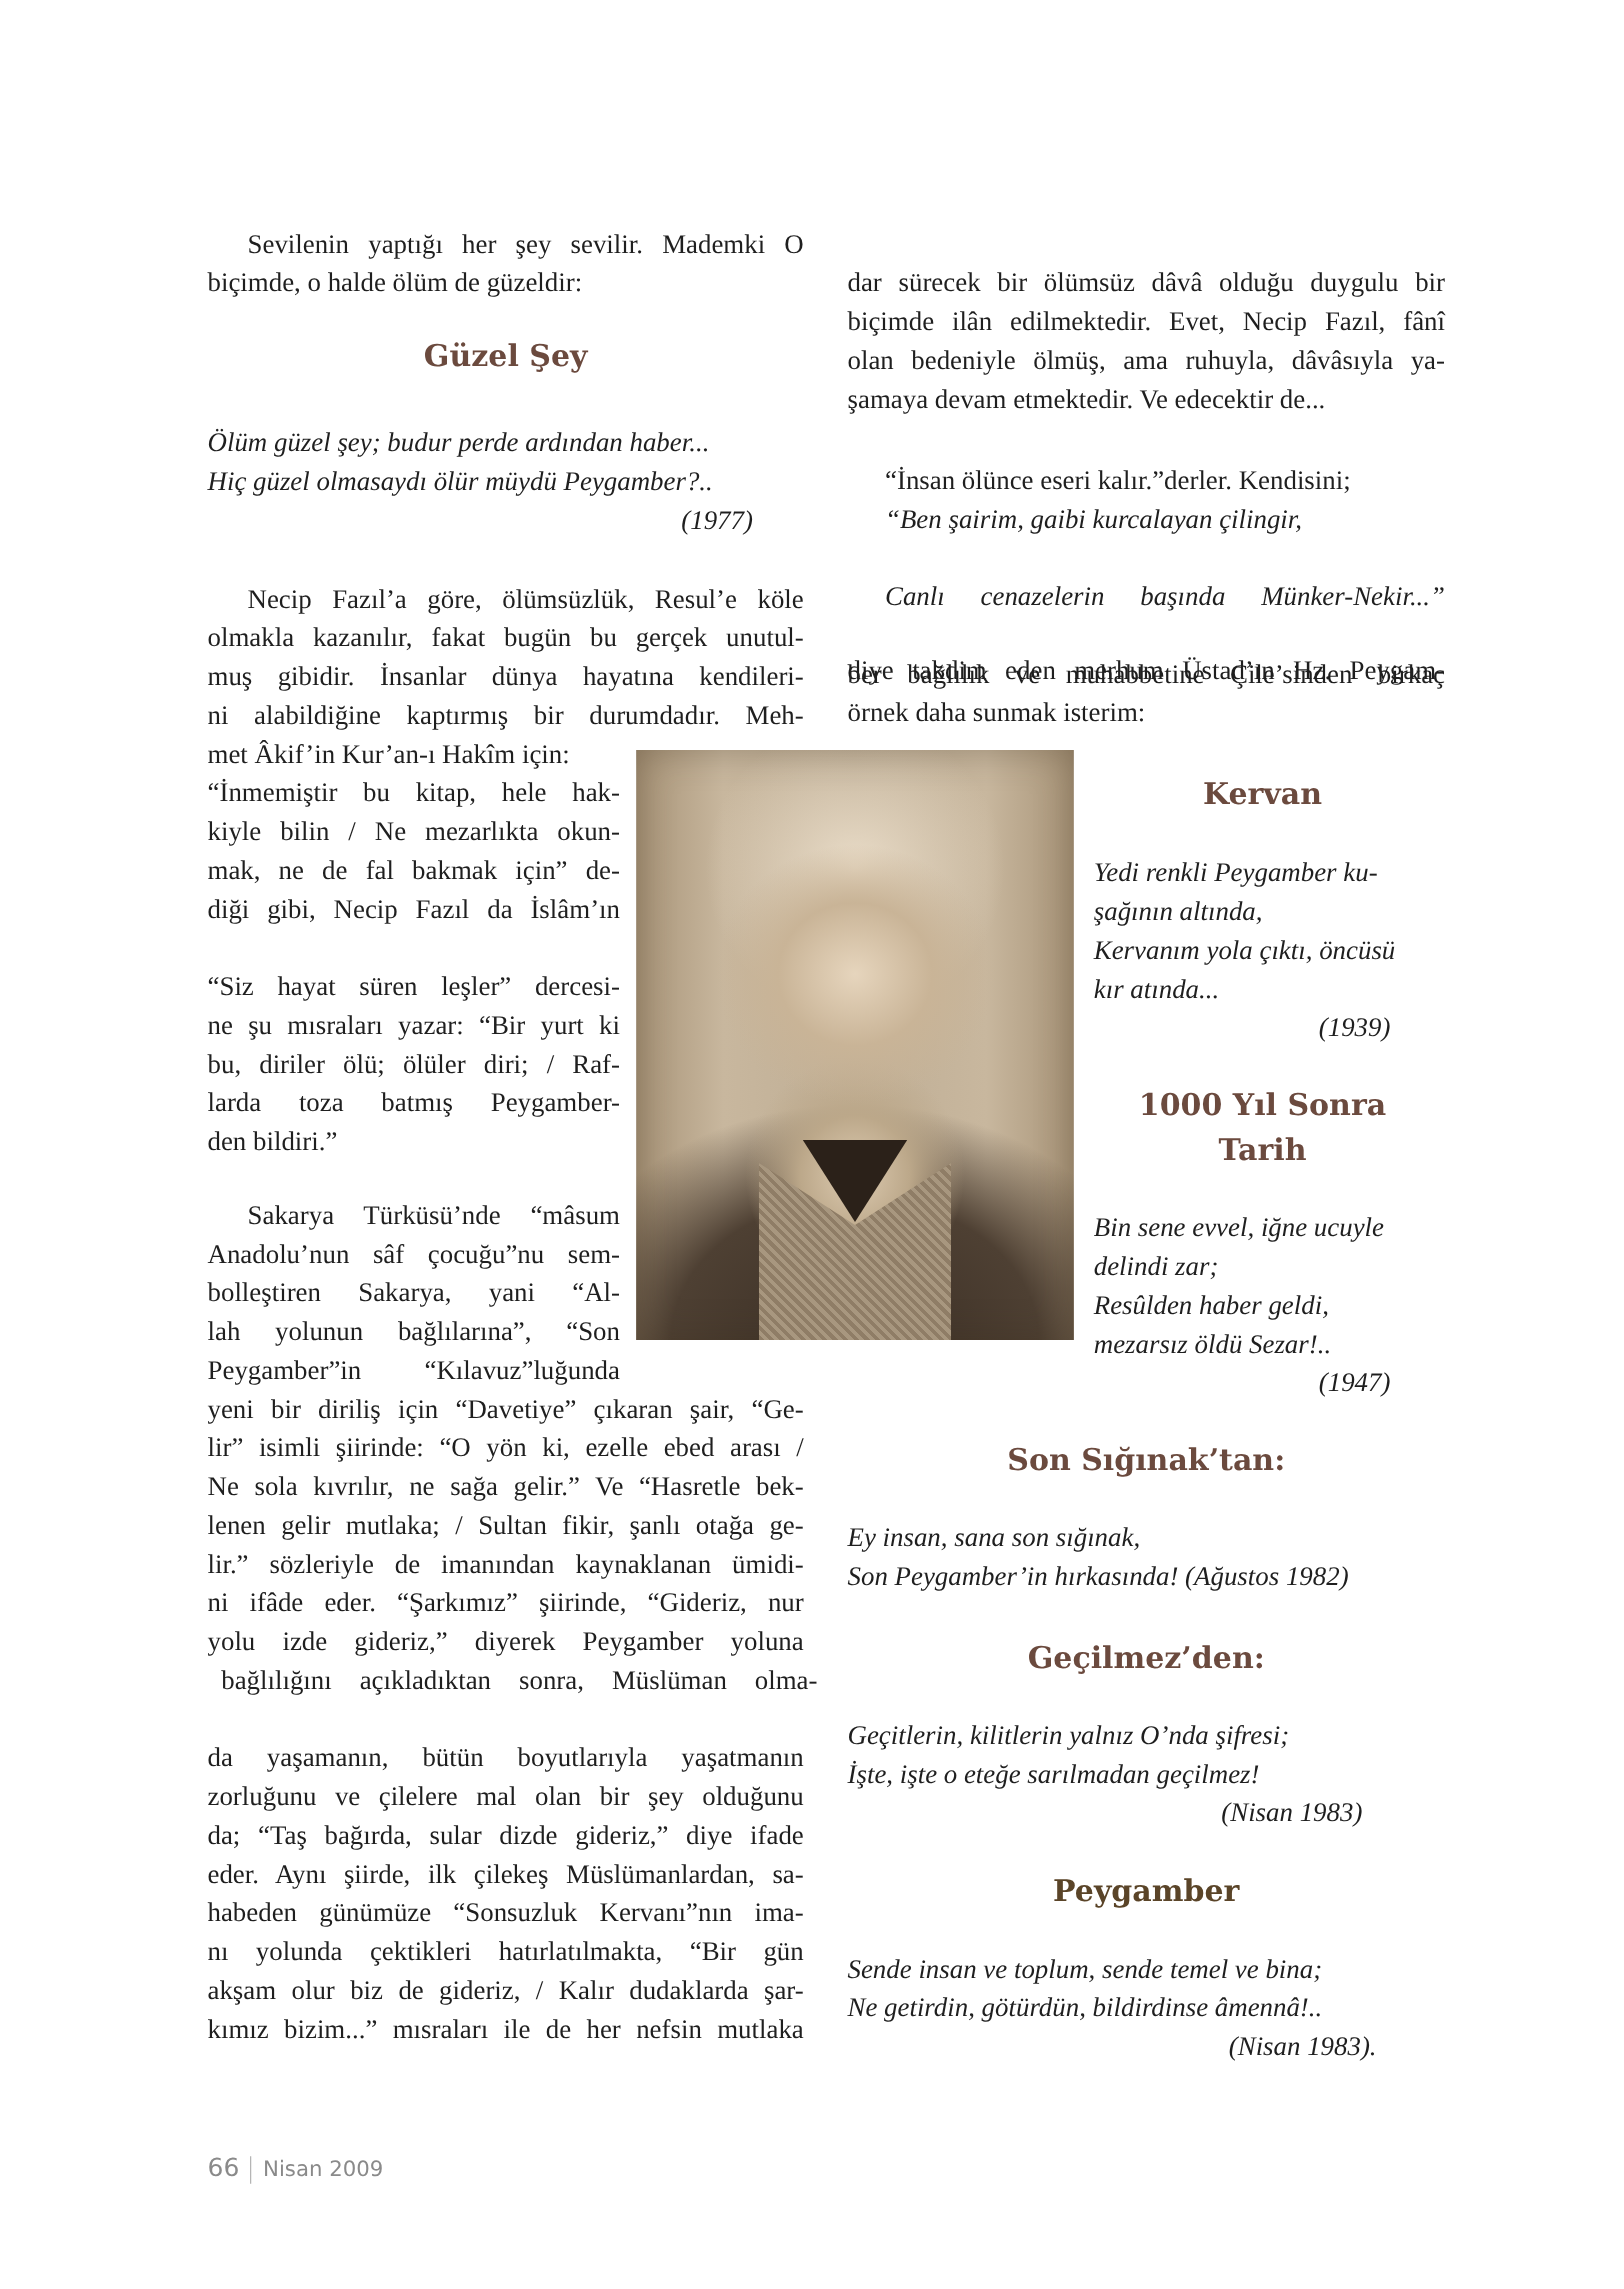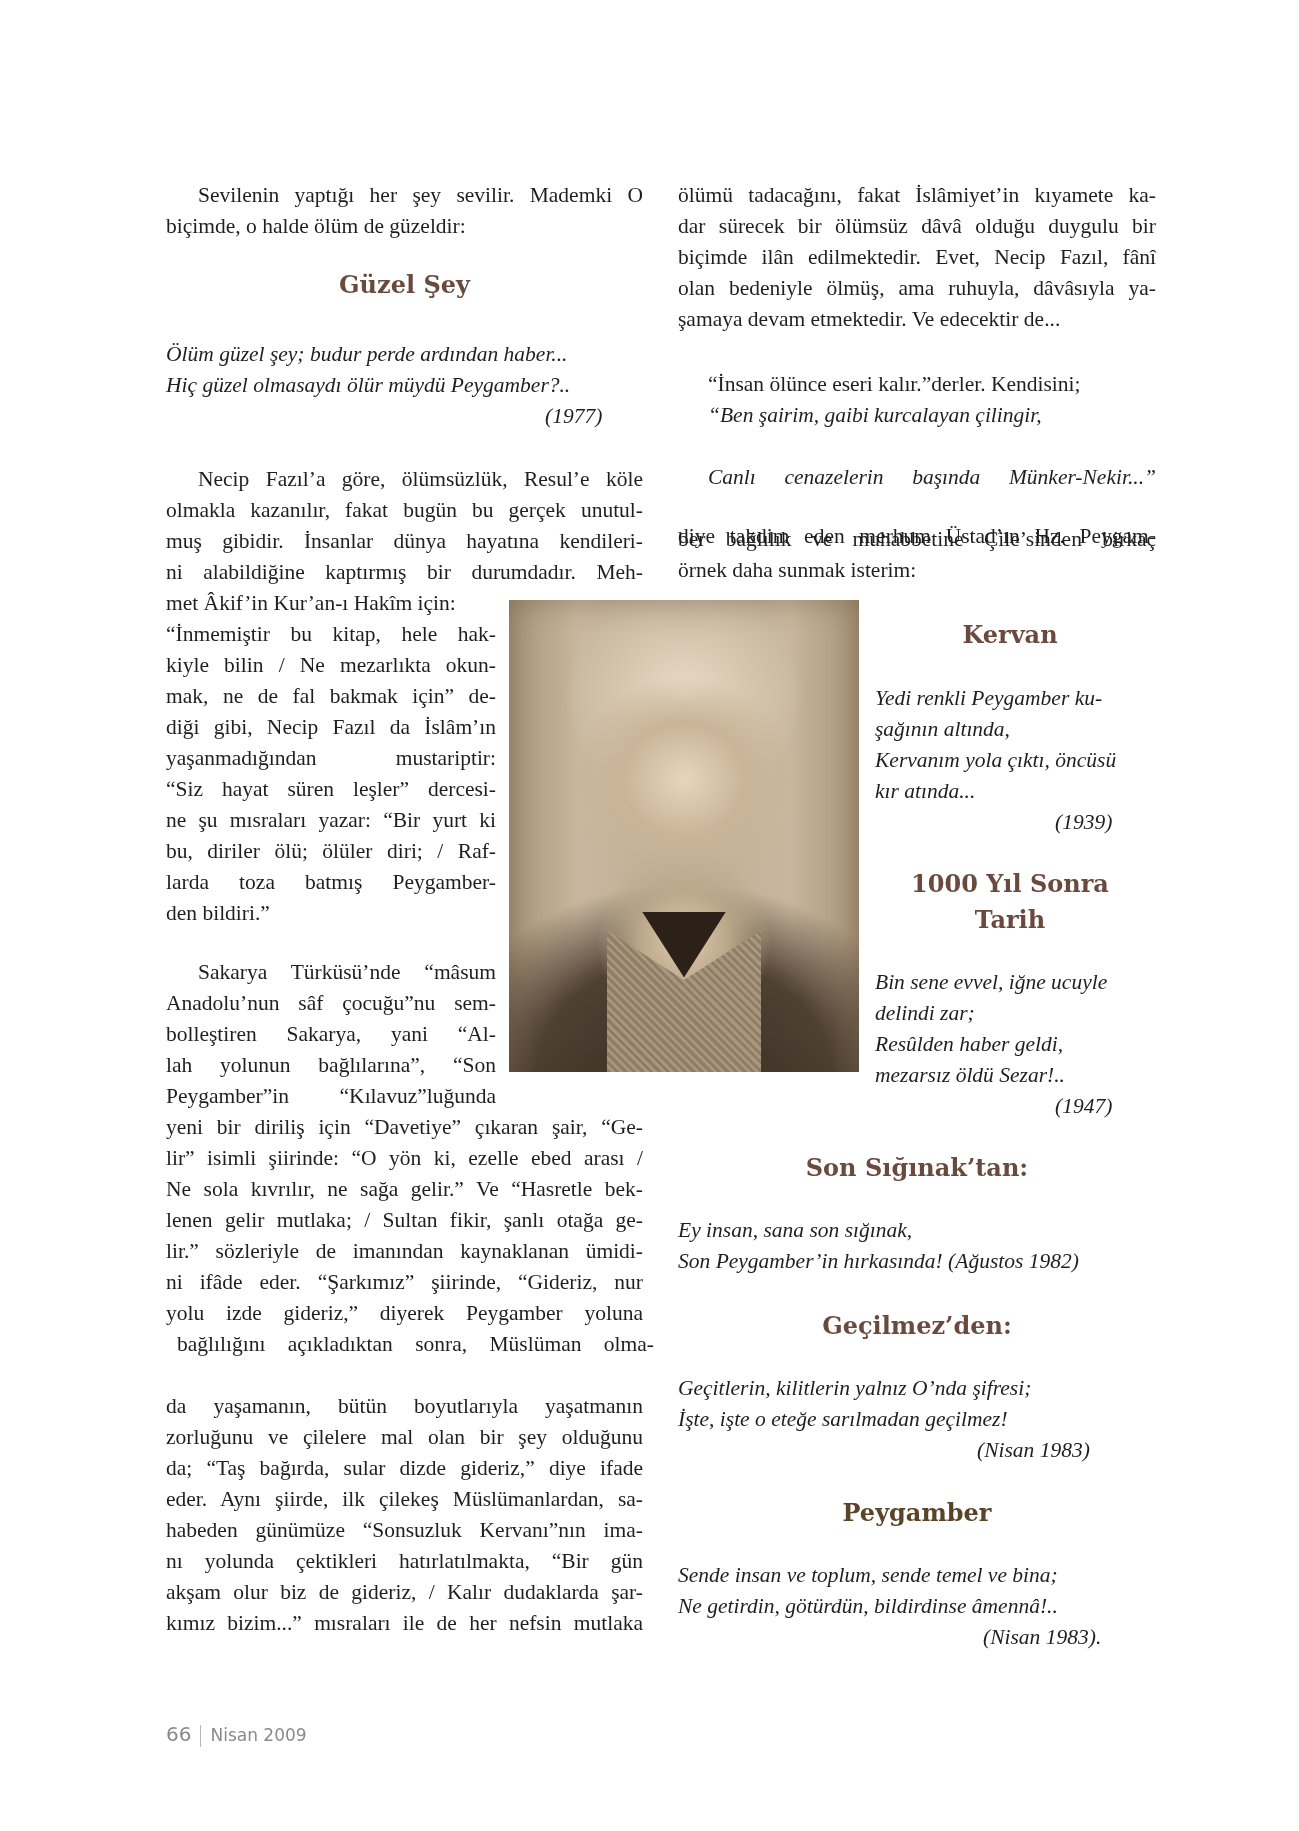--- a/index.html
+++ b/index.html
@@ -65,21 +65,20 @@
   </div>
 <div class="ln just" style="left: 166px; top: 464px; width: 477px; text-indent: 32px;">Necip Fazıl’a göre, ölümsüzlük, Resul’e köle</div>
     <div class="ln just" style="left: 166px; top: 495px; width: 477px;">olmakla kazanılır, fakat bugün bu gerçek unutul-</div>
     <div class="ln just" style="left: 166px; top: 526px; width: 477px;">muş gibidir. İnsanlar dünya hayatına kendileri-</div>
     <div class="ln just" style="left: 166px; top: 557px; width: 477px;">ni alabildiğine kaptırmış bir durumdadır. Meh-</div>
     <div class="ln" style="left: 166px; top: 588px;">met Âkif’in Kur’an-ı Hakîm için:</div>
     <div class="ln just" style="left: 166px; top: 619px; width: 330px;">“İnmemiştir bu kitap, hele hak-</div>
     <div class="ln just" style="left: 166px; top: 650px; width: 330px;">kiyle bilin / Ne mezarlıkta okun-</div>
     <div class="ln just" style="left: 166px; top: 681px; width: 330px;">mak, ne de fal bakmak için” de-</div>
     <div class="ln just" style="left: 166px; top: 712px; width: 330px;">diği gibi, Necip Fazıl da İslâm’ın</div>
-    <div class="ln just" style="left: 166px; top: 743px; width: 330px;">yaşanmadığından mustariptir:</div>
     <div class="ln just" style="left: 166px; top: 774px; width: 330px;">“Siz hayat süren leşler” dercesi-</div>
     <div class="ln just" style="left: 166px; top: 805px; width: 330px;">ne şu mısraları yazar: “Bir yurt ki</div>
     <div class="ln just" style="left: 166px; top: 836px; width: 330px;">bu, diriler ölü; ölüler diri; / Raf-</div>
     <div class="ln just" style="left: 166px; top: 867px; width: 330px;">larda toza batmış Peygamber-</div>
     <div class="ln" style="left: 166px; top: 898px;">den bildiri.”</div>
     <div class="ln just" style="left: 166px; top: 957px; width: 330px; text-indent: 32px;">Sakarya Türküsü’nde “mâsum</div>
     <div class="ln just" style="left: 166px; top: 988px; width: 330px;">Anadolu’nun sâf çocuğu”nu sem-</div>
     <div class="ln just" style="left: 166px; top: 1019px; width: 330px;">bolleştiren Sakarya, yani “Al-</div>
     <div class="ln just" style="left: 166px; top: 1050px; width: 330px;">lah yolunun bağlılarına”, “Son</div>
     <div class="ln just" style="left: 166px; top: 1081px; width: 330px;">Peygamber”in “Kılavuz”luğunda</div>
@@ -92,21 +91,20 @@
     <div class="ln just" style="left: 166px; top: 1298px; width: 477px;">yolu izde gideriz,” diyerek Peygamber yoluna</div>
     <div class="ln just" style="left: 166px; top: 1329px; width: 477px; margin-left: 11px;">bağlılığını açıkladıktan sonra, Müslüman olma-</div>
     <div class="ln just" style="left: 166px; top: 1391px; width: 477px;">da yaşamanın, bütün boyutlarıyla yaşatmanın</div>
     <div class="ln just" style="left: 166px; top: 1422px; width: 477px;">zorluğunu ve çilelere mal olan bir şey olduğunu</div>
     <div class="ln just" style="left: 166px; top: 1453px; width: 477px;">da; “Taş bağırda, sular dizde gideriz,” diye ifade</div>
     <div class="ln just" style="left: 166px; top: 1484px; width: 477px;">eder. Aynı şiirde, ilk çilekeş Müslümanlardan, sa-</div>
     <div class="ln just" style="left: 166px; top: 1515px; width: 477px;">habeden günümüze “Sonsuzluk Kervanı”nın ima-</div>
     <div class="ln just" style="left: 166px; top: 1546px; width: 477px;">nı yolunda çektikleri hatırlatılmakta, “Bir gün</div>
     <div class="ln just" style="left: 166px; top: 1577px; width: 477px;">akşam olur biz de gideriz, / Kalır dudaklarda şar-</div>
     <div class="ln just" style="left: 166px; top: 1608px; width: 477px;">kımız bizim...” mısraları ile de her nefsin mutlaka</div>
-    <div class="ln just" style="left: 678px; top: 180px; width: 478px;">ölümü tadacağını, fakat İslâmiyet’in kıyamete ka-</div>
     <div class="ln just" style="left: 678px; top: 211px; width: 478px;">dar sürecek bir ölümsüz dâvâ olduğu duygulu bir</div>
     <div class="ln just" style="left: 678px; top: 242px; width: 478px;">biçimde ilân edilmektedir. Evet, Necip Fazıl, fânî</div>
     <div class="ln just" style="left: 678px; top: 273px; width: 478px;">olan bedeniyle ölmüş, ama ruhuyla, dâvâsıyla ya-</div>
     <div class="ln" style="left: 678px; top: 304px;">şamaya devam etmektedir. Ve edecektir de...</div>
     <div class="ln just" style="left: 678px; top: 493px; width: 478px; margin-top: 28px;">diye takdim eden merhum Üstad’ın Hz. Peygam-</div>
     <div class="ln just" style="left: 678px; top: 524px; width: 478px;">ber bağlılık ve muhabbetine Çile’sinden birkaç</div>
     <div class="ln" style="left: 678px; top: 555px;">örnek daha sunmak isterim:</div>
     <div class="title" style="left: 860px; top: 620px; width: 300px;">Kervan</div>
     <div class="ln it" style="left: 875px; top: 683px;">Yedi renkli Peygamber ku-</div>
     <div class="ln it" style="left: 875px; top: 714px;">şağının altında,</div>

